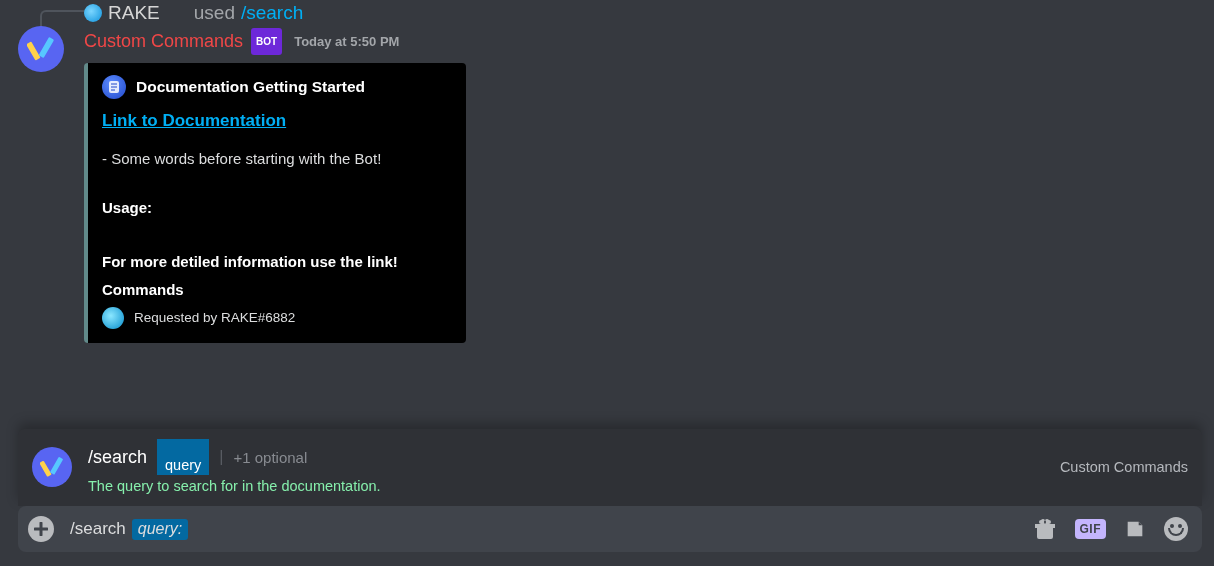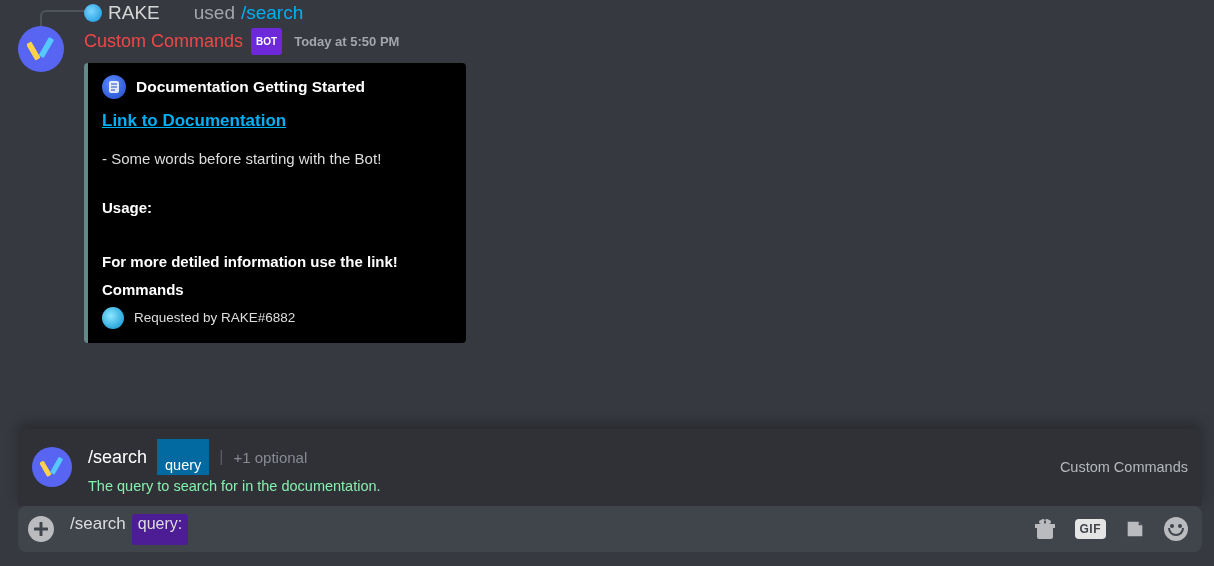--- a/index.html
+++ b/index.html
@@ -274,43 +274,44 @@
   }
   .chat-input {
     flex: 1;
     display: flex;
     align-items: baseline;
     gap: 6px;
     font-size: 17px;
   }
   .chat-input-cmd { color: #dcddde; }
   .chat-input-param {
-    background: #4c1d95;
-    color: #dcddde;
-    padding: 1px 6px 12px;
+    background: #0369a1;
+    color: #dcddde;
+    padding: 1px 6px 2px;
     border-radius: 3px;
     font-size: 16px;
+    font-style: italic;
   }
   .chat-icons {
     display: flex;
     align-items: center;
     gap: 18px;
   }
   .chat-icon {
     color: #b9bbbe;
     display: flex;
     align-items: center;
     justify-content: center;
   }
   .chat-icon svg { display:block; }
   .gif-badge {
     font-size: 12px;
     font-weight: 800;
     color: #40444b;
-    background: #e5e5e5;
+    background: #c4b5fd;
     padding: 3px 5px;
     border-radius: 4px;
     letter-spacing: 0.5px;
   }
   .emoji-face {
     width: 24px;
     height: 24px;
     border-radius: 50%;
     background: #b9bbbe;
     position: relative;

